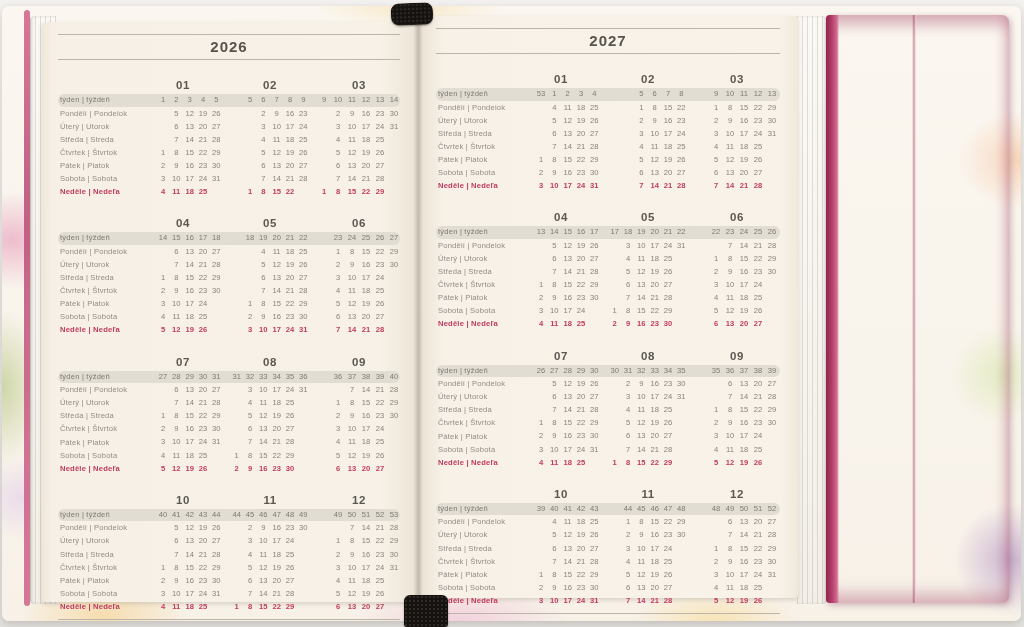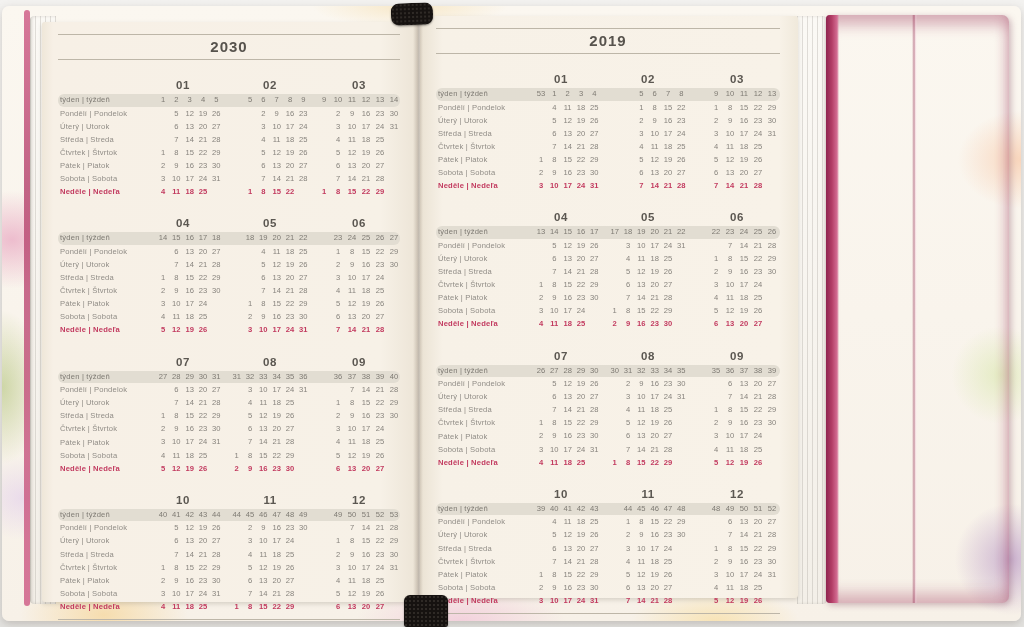--- a/index.html
+++ b/index.html
@@ -83,21 +83,21 @@
 
 <div class="scene">
   <div class="cover"></div>
   <div class="cover-inner-line"></div>
   <div class="stack stack-left"></div>
   <div class="stack stack-right"></div>
 
   <div class="page page-left">
     <div class="page-inner">
         <hr class="rule">
-        <div class="year-title">2030</div>
+        <div class="year-title">2026</div>
         <hr class="rule">
         <div class="month-row">
           <div class="hdr-grid">
             <div></div>
             <div class="mnum">01</div>
             <div class="mnum">02</div>
             <div class="mnum">03</div>
           </div>
           <div class="cal-row row-week">
             <div class="lbl">týden | týždeň</div>
@@ -987,21 +987,21 @@
               <div class="cell"></div>
             </div>
           </div>
         </div>
         <hr class="rule bottom-rule">
       </div>
   </div>
   <div class="page page-right">
     <div class="page-inner">
         <hr class="rule">
-        <div class="year-title">2019</div>
+        <div class="year-title">2027</div>
         <hr class="rule">
         <div class="month-row">
           <div class="hdr-grid">
             <div></div>
             <div class="mnum">01</div>
             <div class="mnum">02</div>
             <div class="mnum">03</div>
           </div>
           <div class="cal-row row-week">
             <div class="lbl">týden | týždeň</div>

